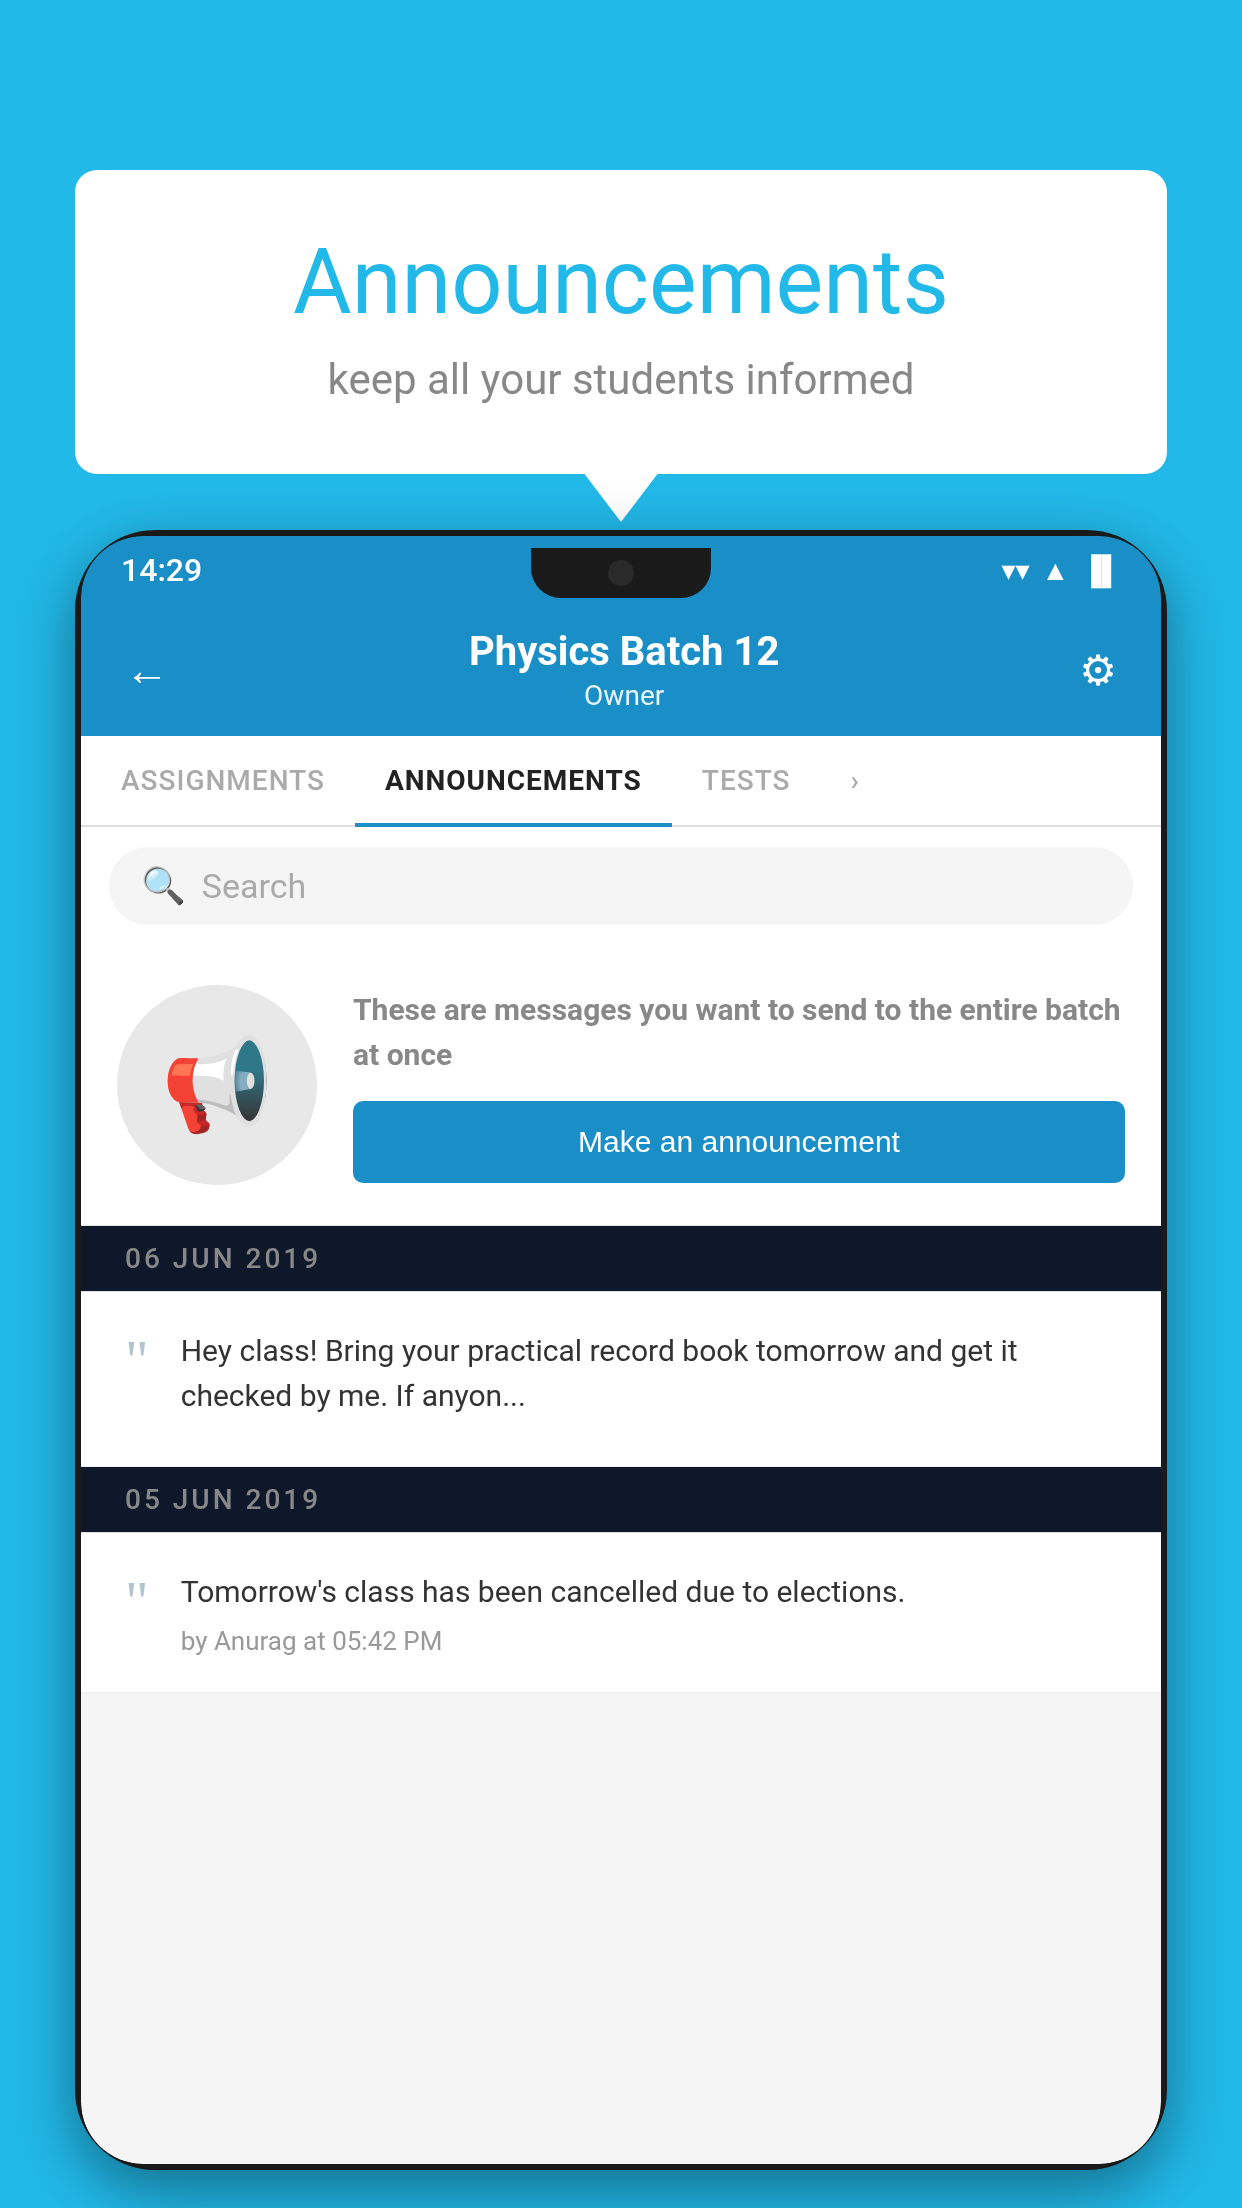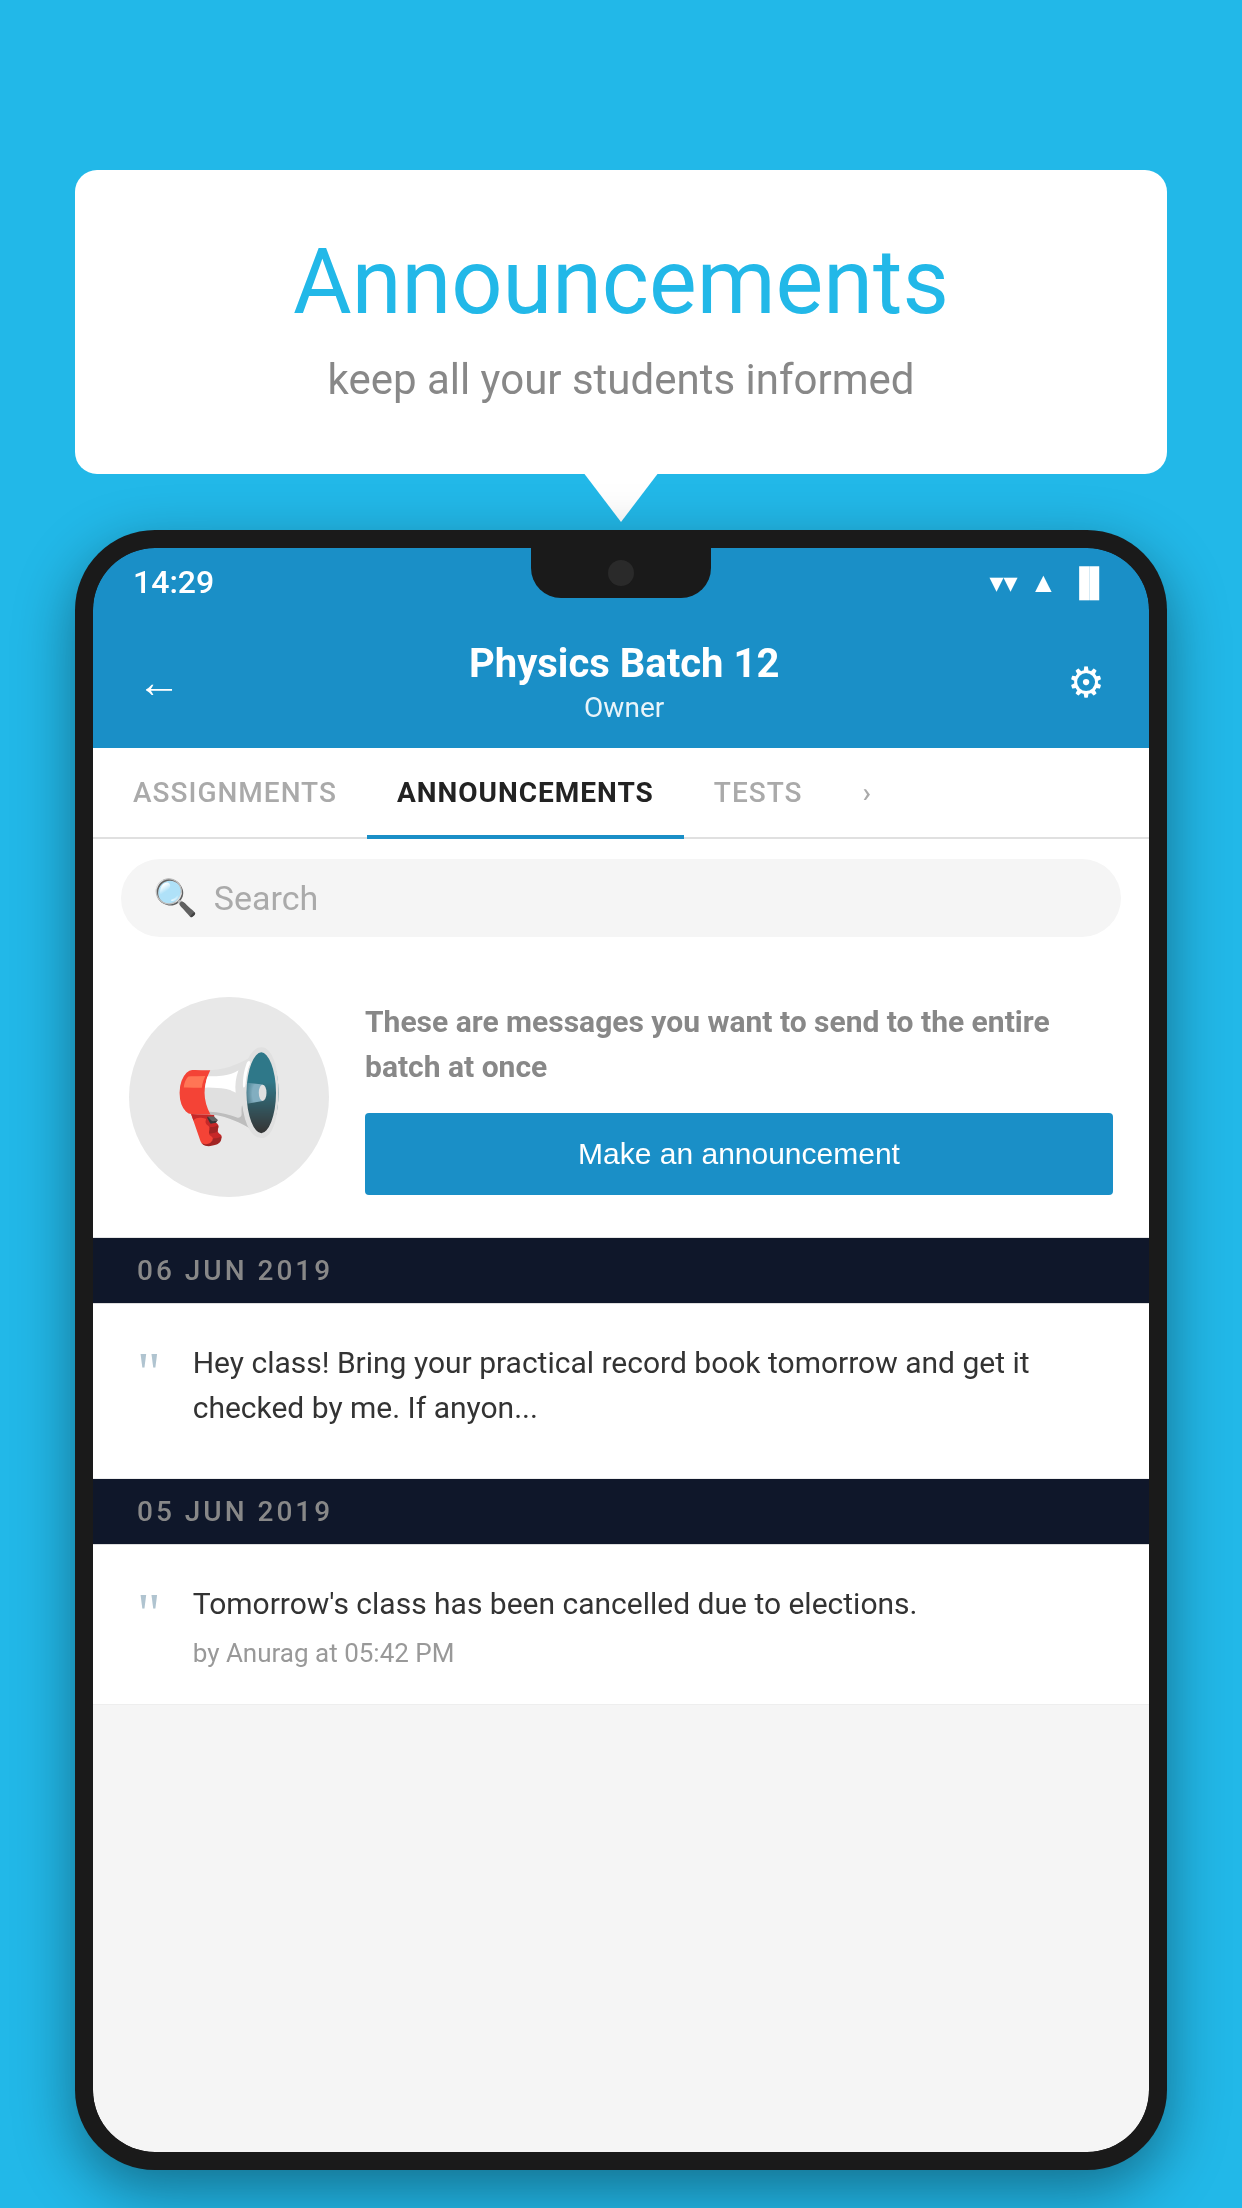--- a/index.html
+++ b/index.html
@@ -60,21 +60,21 @@
       position: absolute;
       top: 530px;
       left: 75px;
       right: 75px;
       bottom: 0;
     }
 
     .phone-frame {
       background: #1a1a1a;
       border-radius: 80px;
-      padding: 18px;
+      padding: 6px;
       width: 100%;
       height: 1640px;
       position: relative;
       box-shadow: 0 20px 60px rgba(0,0,0,0.4);
     }
 
     
     .phone-notch {
       position: absolute;
       top: 18px;
@@ -279,21 +279,21 @@
       color: #888;
       line-height: 1.5;
       margin-bottom: 24px;
       font-weight: bold;
     }
 
     .make-announcement-btn {
       background: #1a8fc7;
       color: white;
       border: none;
-      border-radius: 4px;
+      border-radius: 10px;
       padding: 24px 36px;
       font-size: 30px;
       font-weight: 500;
       cursor: pointer;
       width: 100%;
       text-align: center;
     }
 
     
     .date-divider {

